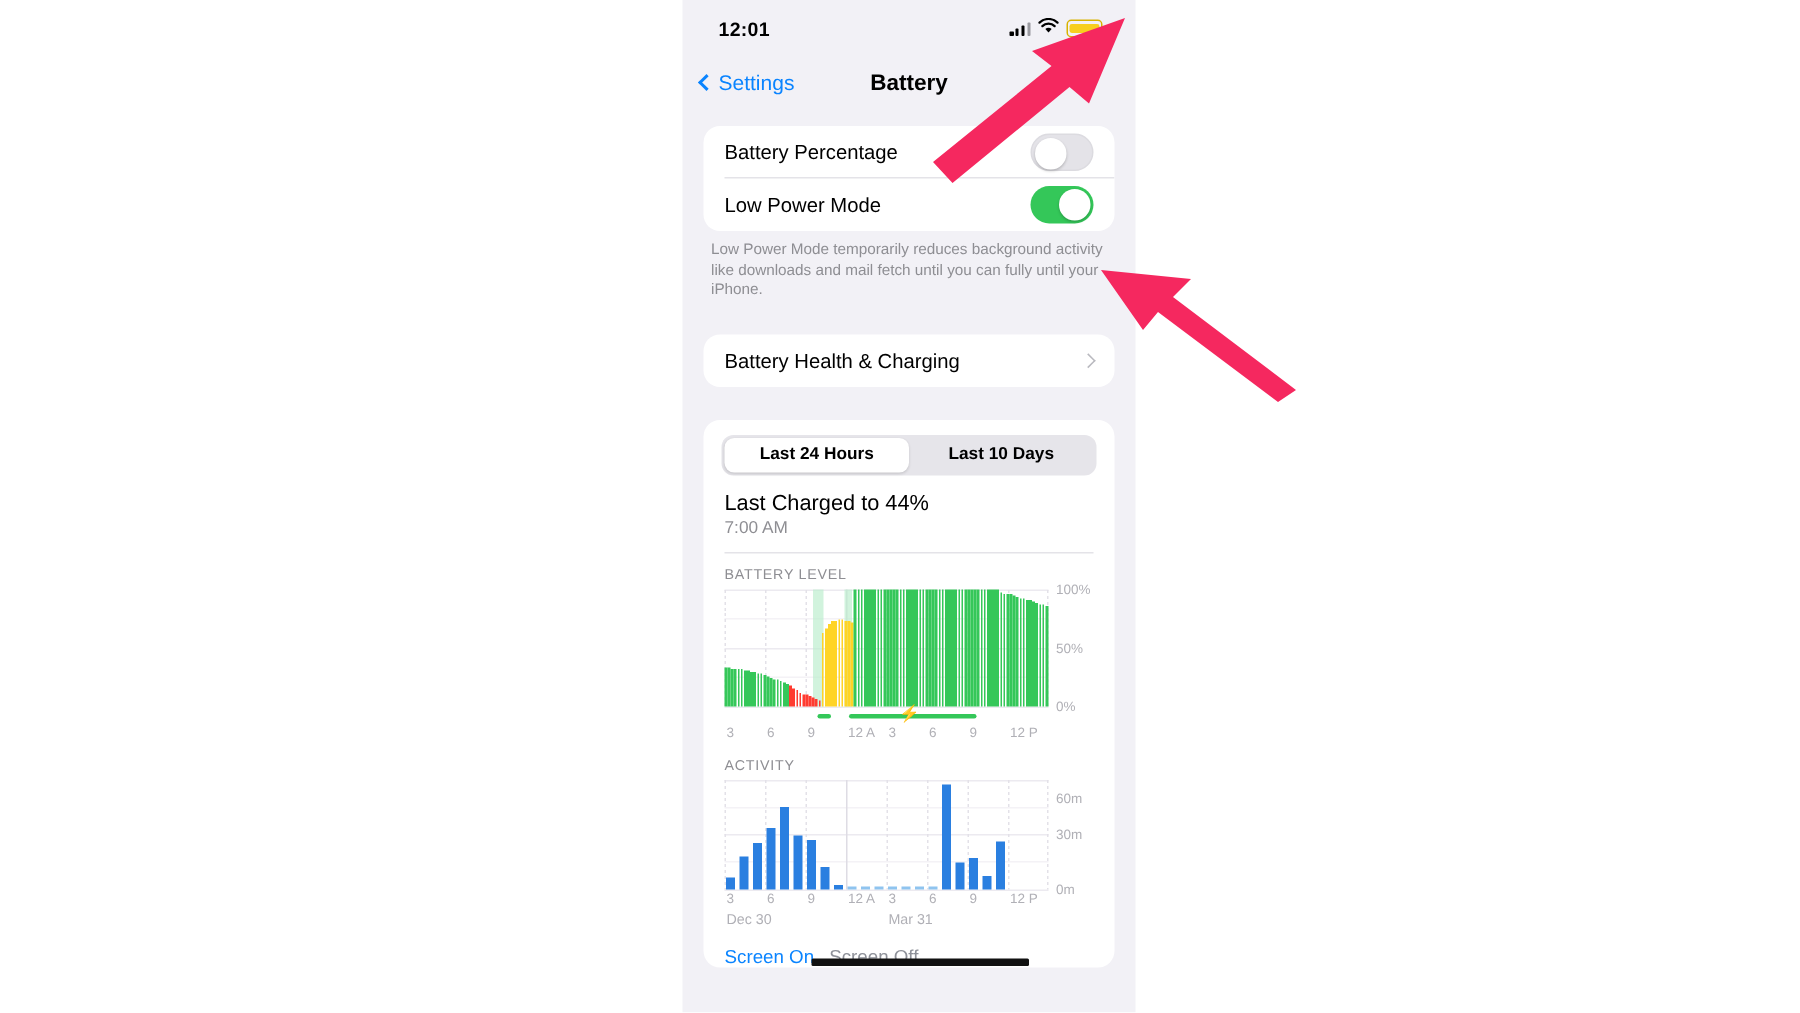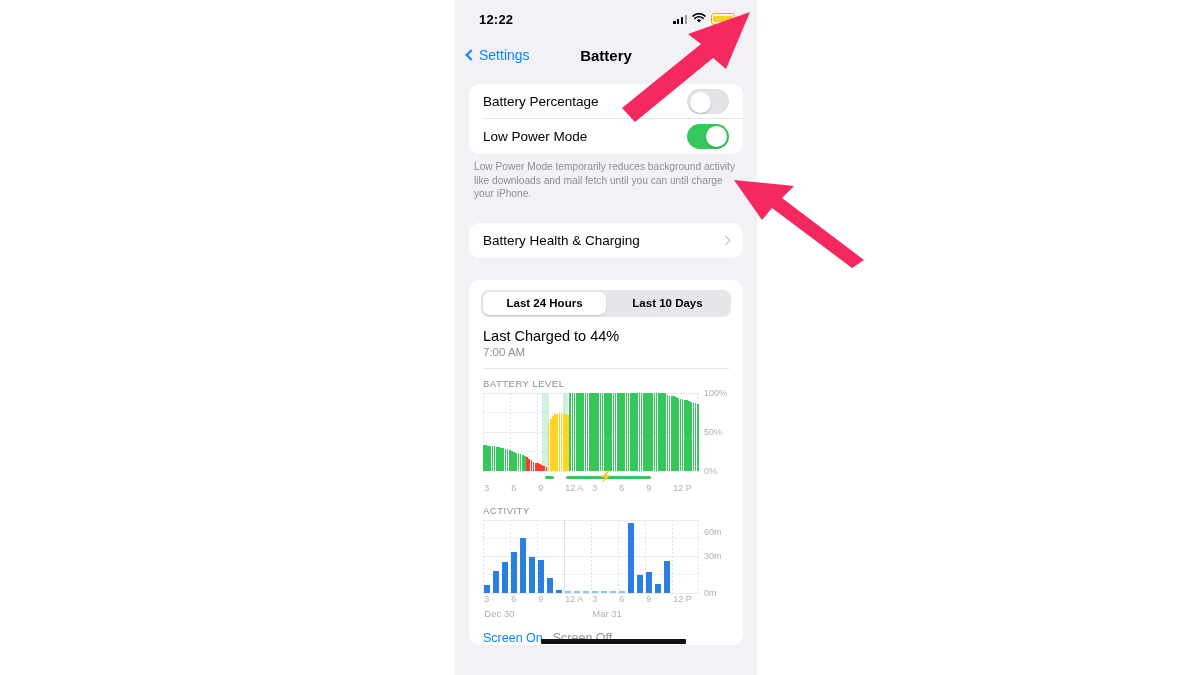--- a/index.html
+++ b/index.html
@@ -149,21 +149,21 @@
   
   .arrow { position: absolute; pointer-events: none; }
 </style>
 </head>
 <body>
 
 <div id="root">
   <div id="phone">
 
     <div class="statusbar">
-      <div class="status-time">12:22</div>
+      <div class="status-time">12:01</div>
       <div class="status-icons">
         <span class="sig">
             <i></i>
             <i></i>
             <i></i>
             <i></i>
           </span>
         <span>
           <svg width="14" height="11" viewBox="0 0 14 11">
             <path d="M7 9.6 L4.9 7.3 a3 3 0 0 1 4.2 0 Z" fill="#000"></path>
@@ -196,21 +196,21 @@
         <span class="sep"></span>
       </div>
       <div class="row">
         <span class="row-label">Low Power Mode</span>
         <span class="switch on">
             <span class="knob"></span>
           </span>
       </div>
     </div>
 
-    <div class="footnote">Low Power Mode temporarily reduces background activity like downloads and mail fetch until you can until charge your iPhone.</div>
+    <div class="footnote">Low Power Mode temporarily reduces background activity like downloads and mail fetch until you can fully until your iPhone.</div>
 
     <div class="spacer-22"></div>
 
     <div class="card">
       <div class="row">
         <span class="row-label">Battery Health &amp; Charging</span>
         <span class="chev-r"></span>
       </div>
     </div>
 

